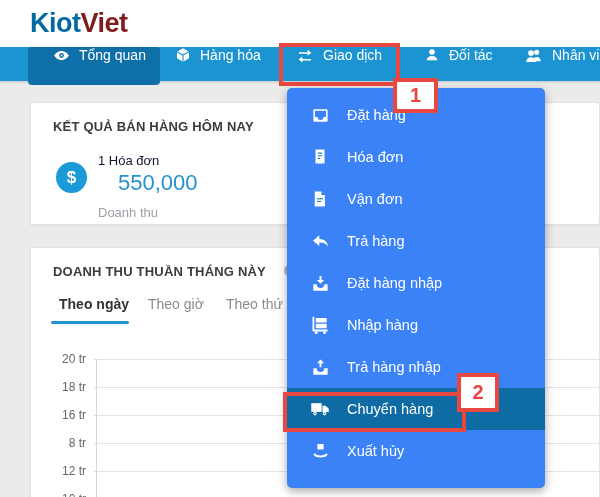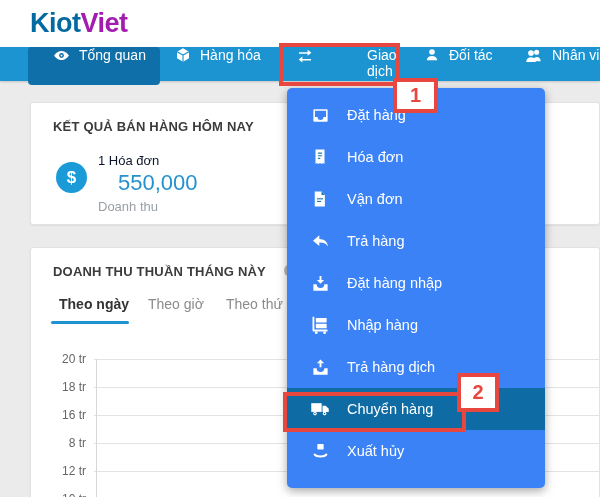--- a/index.html
+++ b/index.html
@@ -3,38 +3,38 @@
 <meta charset="utf-8">
 <style>
   * { margin:0; padding:0; box-sizing:border-box; }
   html,body { width:600px; height:497px; }
   body { font-family:"Liberation Sans","DejaVu Sans",sans-serif; background:#ebebeb; position:relative; overflow:hidden; }
 
   
   .app-header { position:absolute; left:0; top:0; width:600px; height:47px; background:#ffffff; z-index:3; }
   .logo { position:absolute; left:30px; top:8px; font-size:27px; font-weight:bold; letter-spacing:-0.5px; }
   .logo .kiot { color:#0369a1; }
-  .logo .viet { color:#a21caf; }
+  .logo .viet { color:#7f1d1d; }
 
   
   .main-nav { position:absolute; left:0; top:47px; width:600px; height:34px; background:#1b94d1; z-index:4; box-shadow:0 1px 2px rgba(0,0,0,.18); }
   .nav-item { position:absolute; top:47px; height:34px; display:flex; align-items:flex-start; color:#fff; font-size:14px; z-index:5; cursor:pointer; }
   .nav-item .nav-icon { display:inline-flex; margin-right:9px; }
   .nav-item.active { background:#0f6fa9; height:38px; border-radius:4px; }
 
   
   .card { position:absolute; left:30px; background:#fff; border:1px solid #e2e2e2; border-radius:3px; box-shadow:0 1px 2px rgba(0,0,0,.06); z-index:1; }
   .card-title { position:absolute; left:22px; top:16px; font-size:13px; font-weight:bold; color:#3b3b3b; letter-spacing:.2px; }
 
   .sales-card { top:102px; width:570px; height:123px; }
   .dollar-circle { position:absolute; left:25px; top:59px; width:31px; height:31px; border-radius:50%; background:#1b9ad8; color:#fff; font-size:17px; font-weight:bold; display:flex; align-items:center; justify-content:center; }
   .sales-figures { position:absolute; left:67px; top:50px; }
   .invoice-count { font-size:13px; font-weight:normal; color:#0f172a; }
   .revenue-value { font-size:22px; color:#2492cf; margin-top:2px;margin-left:20px; }
-  .revenue-label { font-size:13px; color:#9aa0a6; margin-top:3px; }
+  .revenue-label { font-size:13px; color:#9aa0a6; margin-top:9px; }
 
   .revenue-card { top:247px; width:570px; height:262px; }
   .help-circle { position:absolute; left:253px; top:16px; width:13px; height:13px; border-radius:50%; background:#b9b9b9; color:#fff; font-size:9px; display:flex; align-items:center; justify-content:center; }
   .tab { position:absolute; top:48px; font-size:14px; color:#8b8b8b; cursor:pointer; }
   .tab.active { color:#333; font-weight:bold; }
   .tab-underline { position:absolute; left:20px; top:73px; width:78px; height:3px; background:#1f93d1; border-radius:2px; }
 
   .tick { position:absolute; left:15px; right:0; height:14px; display:flex; align-items:center; }
   .tick-label { width:40px; text-align:right; font-size:12px; color:#666; margin-right:8px; flex:none; }
   .tick-line { flex:1; height:1px; background:#e3e3e3; }
@@ -81,21 +81,21 @@
 <div class="nav-item" style="left:160px;width:110px;padding-left:15px;">
   <span class="nav-icon">
     <svg width="16" height="16" viewBox="0 0 24 24">
         <path d="M12 2l9 5v10l-9 5-9-5V7z" fill="#fff"></path>
         <path d="M3 7l9 5 9-5M12 12v10" stroke="#1b94d1" stroke-width="1.7" fill="none"></path>
       </svg>
   </span>
   <span>Hàng hóa</span>
 </div>
 
-<div class="nav-item" style="left:280px;width:120px;padding-left:16px;gap:44px;">
+<div class="nav-item" style="left:280px;width:120px;padding-left:16px;">
   <span class="nav-icon">
     <svg width="18" height="18" viewBox="0 0 24 24">
         <path fill="#fff" d="M15.5 3.5l5 4-5 4V9H4V7h11.5z"></path>
         <path fill="#fff" d="M8.5 12.5l-5 4 5 4V18H20v-2H8.5z"></path>
       </svg>
   </span>
   <span>Giao dịch</span>
 </div>
 
 <div class="nav-item" style="left:410px;width:100px;padding-left:14px;">
@@ -234,21 +234,21 @@
     <span>Nhập hàng</span>
   </div>
 
   <div class="menu-item">
     <span class="menu-icon">
       <svg width="19" height="19" viewBox="0 0 24 24" fill="#fff">
           <path d="M12 2l4.6 4.7h-3.4v5h-2.4v-5H7.4z"></path>
           <path d="M3 13h4.2a4.8 4.8 0 009.6 0H21v8H3z"></path>
         </svg>
     </span>
-    <span>Trả hàng dịch</span>
+    <span>Trả hàng nhập</span>
   </div>
 
   <div class="menu-item hover">
     <span class="menu-icon">
       <svg width="20" height="20" viewBox="0 0 24 24">
           <g fill="#fff">
             <path d="M1.5 5h12.5v10.5H1.5z"></path>
             <path d="M15 8h3.8l3.7 3.7v3.8H15z"></path>
             <circle cx="6" cy="17.5" r="2.2"></circle>
             <circle cx="17.5" cy="17.5" r="2.2"></circle>

